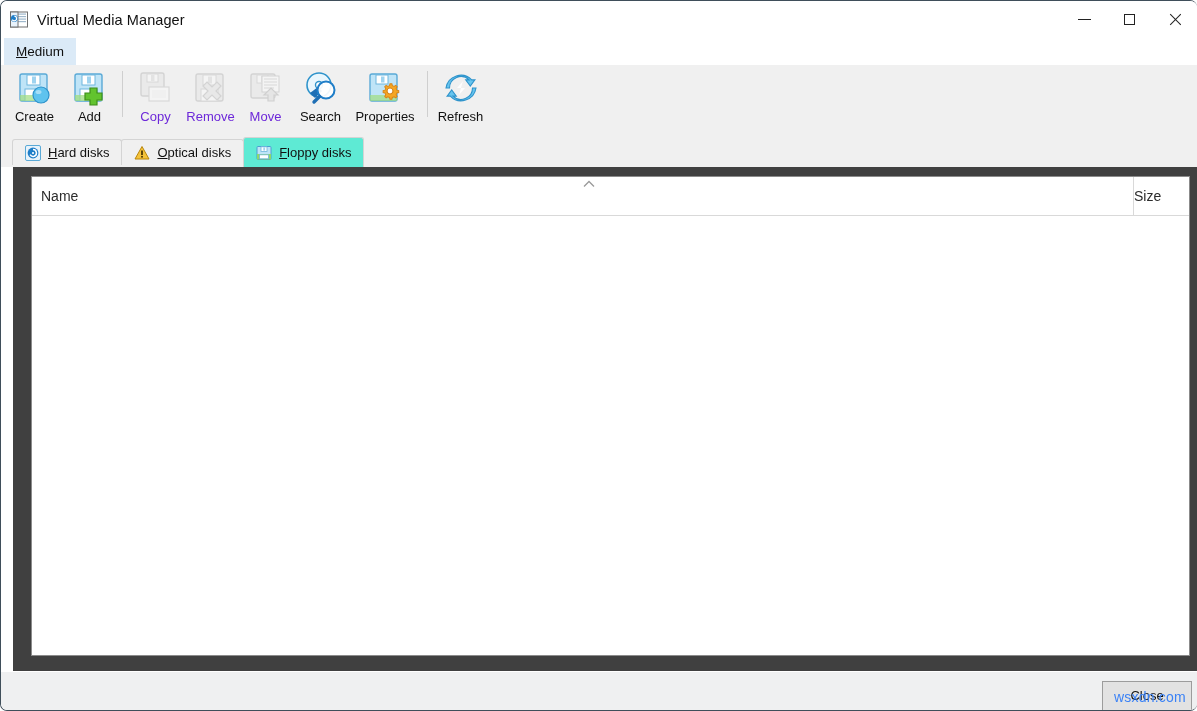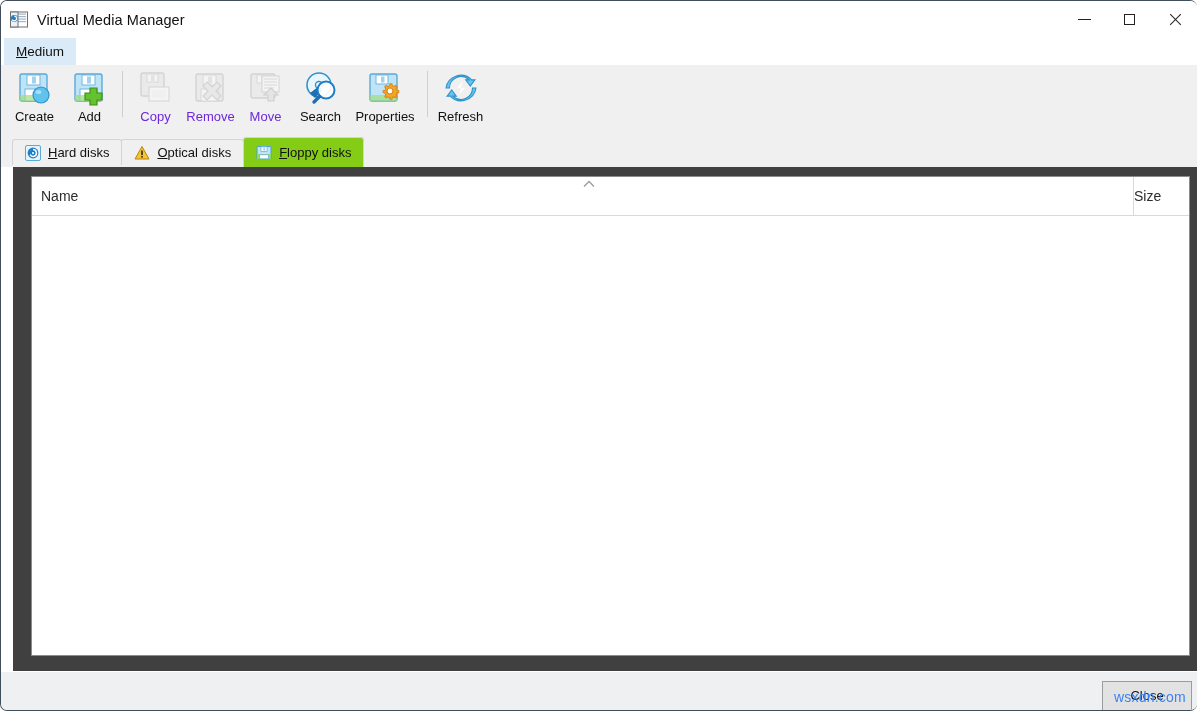--- a/index.html
+++ b/index.html
@@ -190,21 +190,21 @@
     border: 1px solid #d4d4d4;
     border-bottom: none;
     border-top-left-radius: 3px;
     border-top-right-radius: 3px;
     margin-right: -1px;
     font-size: 13px;
     color: #111;
     cursor: default;
   }
   .tab.active {
-    background: #84cc16;
+    background: #5eead4;
     height: 30px;
     border-color: #d4d4d4;
     z-index: 2;
   }
   .tab-icon {
     width: 16px;
     height: 16px;
     margin-right: 7px;
     flex: none;
   }

